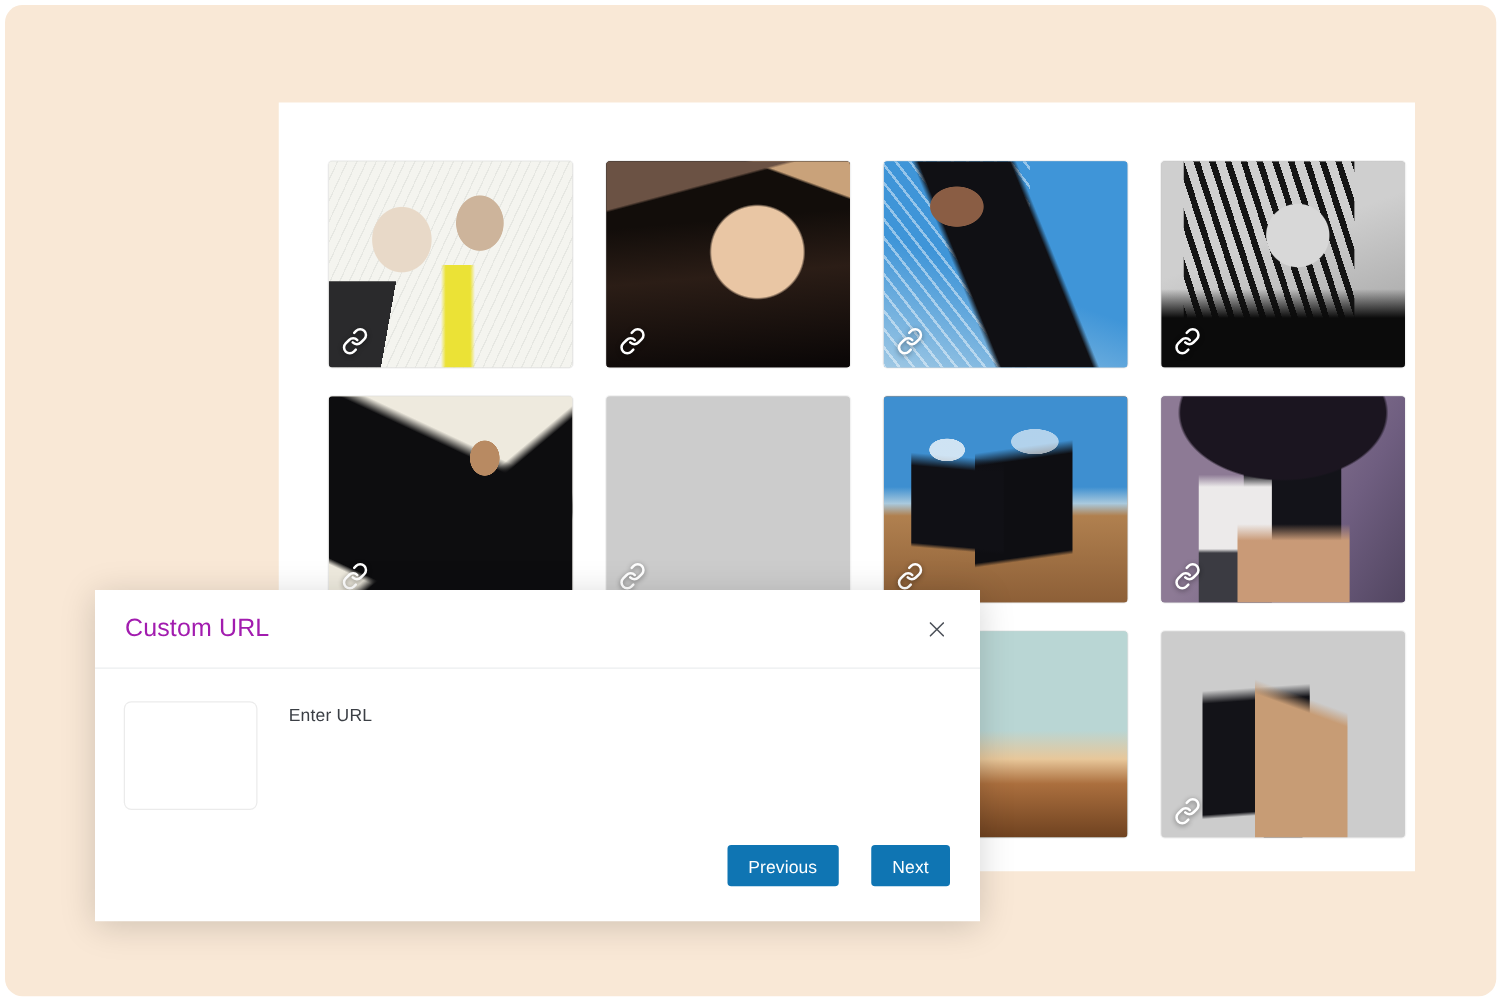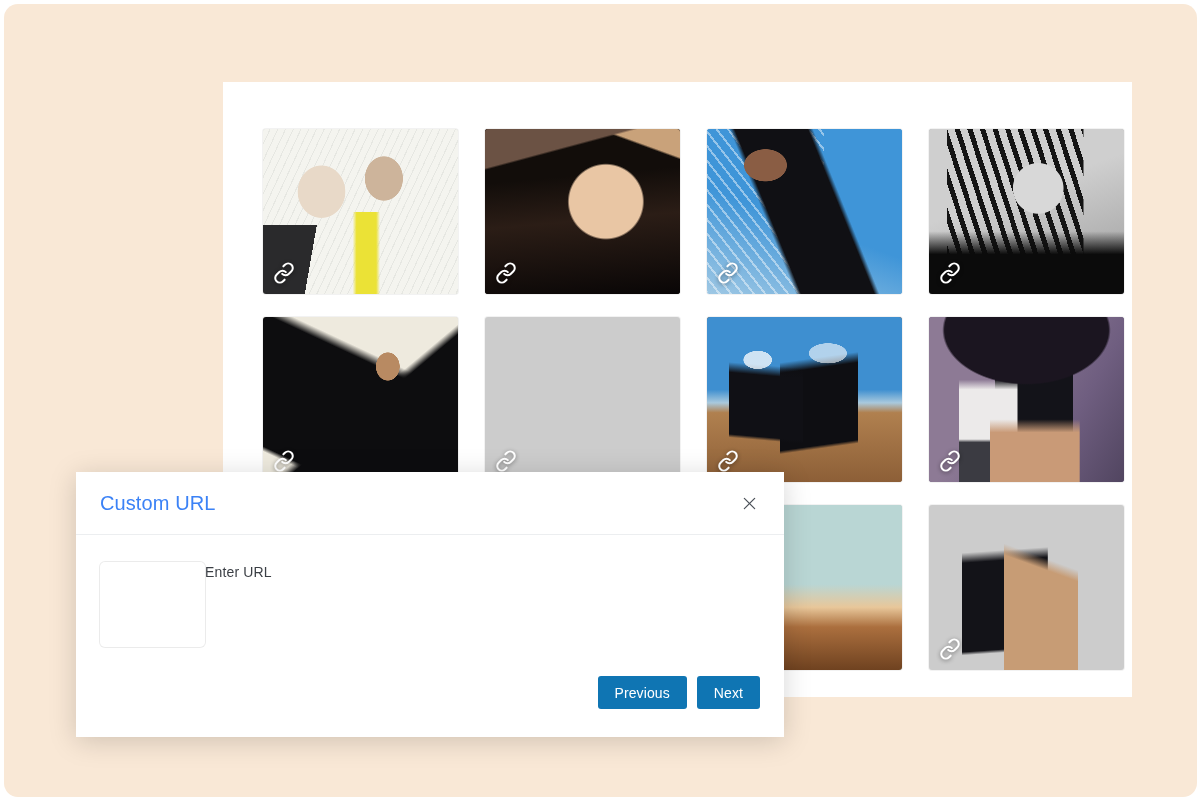--- a/index.html
+++ b/index.html
@@ -187,38 +187,39 @@
   #modal-header {
     height: 63px;
     border-bottom: 1px solid #eceef0;
     display: flex;
     align-items: center;
     padding: 0 22px 0 24px;
     flex: 0 0 auto;
   }
   #modal-title {
     font-size: 20px;
-    color: #3b82f6;
+    color: #a21caf;
     font-weight: 400;
     letter-spacing: .1px;
     flex: 1 1 auto;
   }
   #close-btn {
     width: 26px; height: 26px;
     display: flex; align-items: center; justify-content: center;
     cursor: pointer;
     background: none; border: none; padding: 0;
   }
   #close-btn svg { display:block; }
 
   #modal-body {
     flex: 1 1 auto;
     display: flex;
     align-items: flex-start;
     padding: 27px 8px 0 24px;
+    gap: 26px;
   }
   #url-field-wrap { flex: 1 1 auto; padding-top: 2px; }
   #url-label {
     font-size: 14px;
     color: #3b3f45;
     display: block;
     margin-bottom: 11px;
     letter-spacing: .15px;
   }
   #url-input {
@@ -230,21 +231,21 @@
     font-size: 14px;
     color: #33373d;
     font-family: "Liberation Sans", sans-serif;
     background: #fff;
     outline: none;
   }
   #modal-footer {
     flex: 0 0 auto;
     display: flex;
     justify-content: flex-end;
-    gap: 10px;
+    gap: 26px;
     padding: 0 24px 28px 24px;
   }
   .btn {
     border: none;
     border-radius: 3px;
     background: #0f75b3;
     color: #ffffff;
     font-size: 14px;
     font-family: "Liberation Sans", sans-serif;
     padding: 0 17px;

